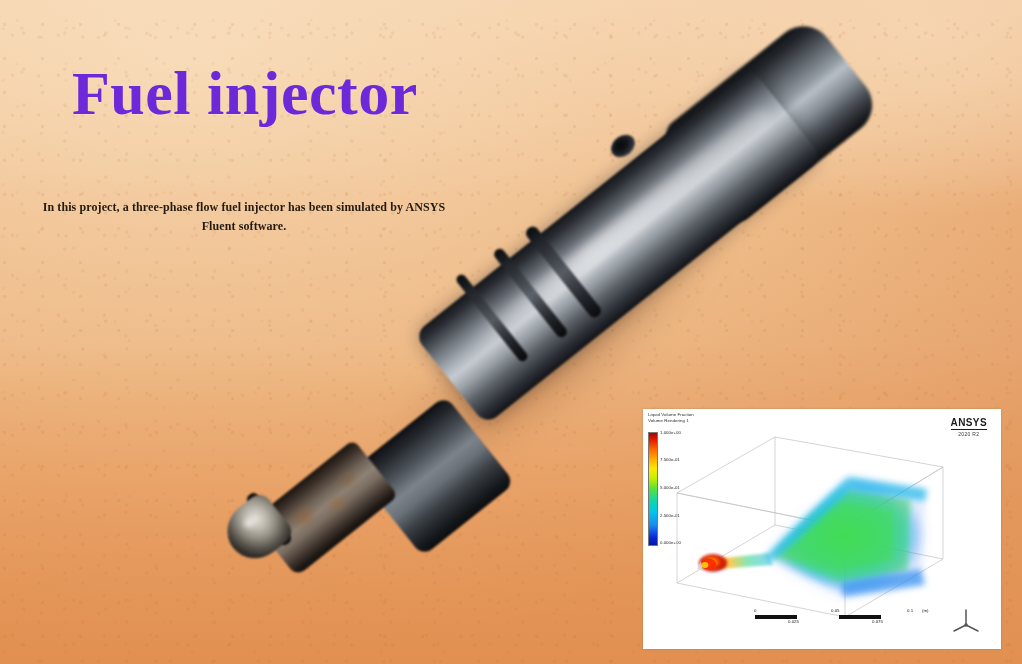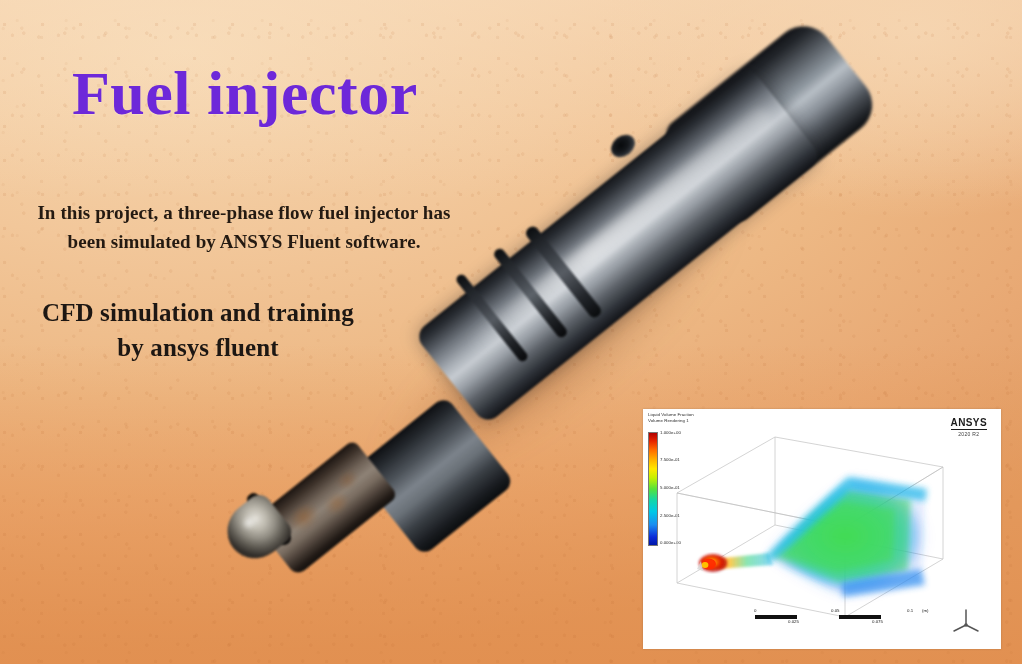--- a/index.html
+++ b/index.html
@@ -163,21 +163,21 @@
 
   
   .title{
     position:absolute;left:72px;top:62px;
     font-size:62px;font-weight:700;color:#6d28d9;
     letter-spacing:.5px;line-height:1;
     text-shadow:0 1px 1px rgba(255,255,255,.25);
   }
   .subtitle{
     position:absolute;left:28px;top:198px;width:432px;
-    font-size:19px;font-weight:700;color:#241a12;
+    font-size:12px;font-weight:700;color:#241a12;
     text-align:center;line-height:1.55;letter-spacing:.1px;
   }
   .tagline{
     position:absolute;left:22px;top:296px;width:352px;
     font-size:25px;font-weight:700;color:#1d1713;
     text-align:center;line-height:1.38;letter-spacing:.1px;
   }
 
   
   .cfd{
@@ -250,24 +250,20 @@
     <div class="copper"></div>
     <div class="nozzle"></div>
     <div class="nozzle-rust"></div>
     <div class="tip-ring"></div>
     <div class="tip"></div>
     <div class="tip-hi"></div>
   </div>
 
   <div class="title">Fuel injector</div>
   <div class="subtitle">In this project, a three-phase flow fuel injector has been simulated by ANSYS Fluent software.</div>
-  <div class="tagline">
-    <div>CFD simulation and training</div>
-    <div>by ansys fluent</div>
-  </div>
 
   <div class="cfd">
 
     <div class="cfd-legend-title">Liquid Volume Fraction
 Volume Rendering 1</div>
     <div class="cbar"></div>
 
     <div class="ctick" style="top:21px">1.000e+00</div>
     <div class="ctick" style="top:48px">7.500e-01</div>
     <div class="ctick" style="top:76px">5.000e-01</div>

